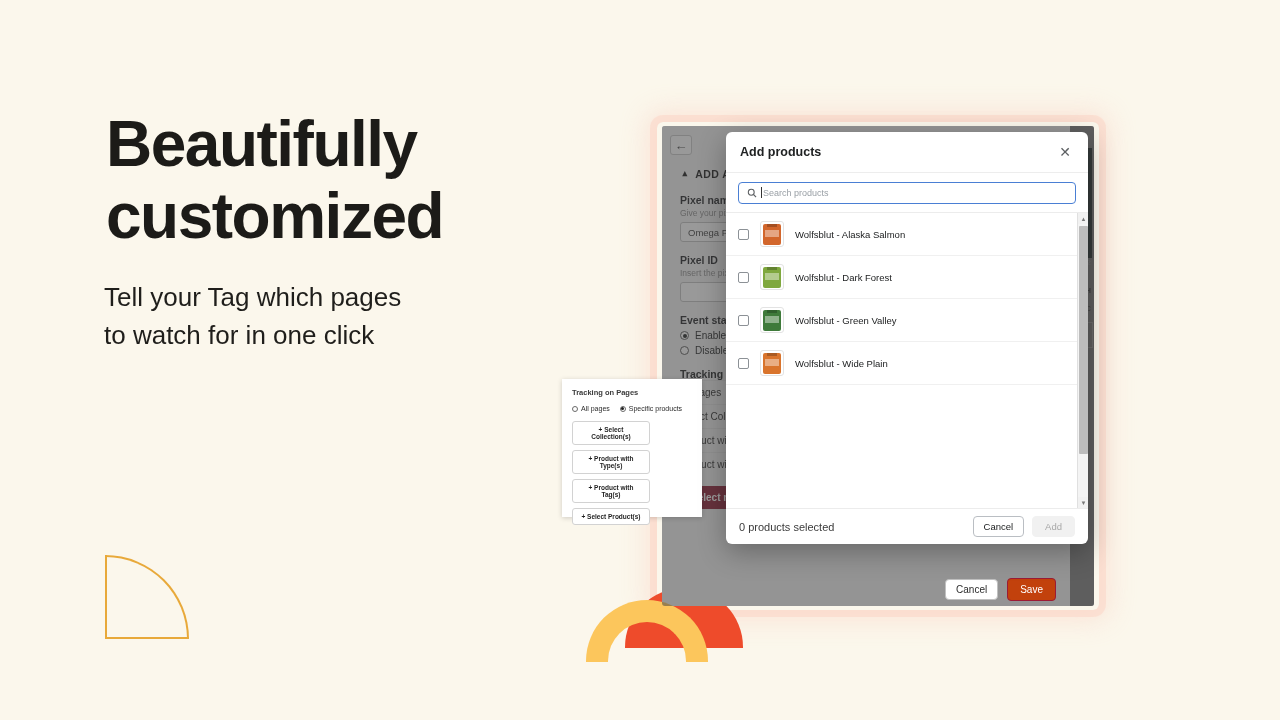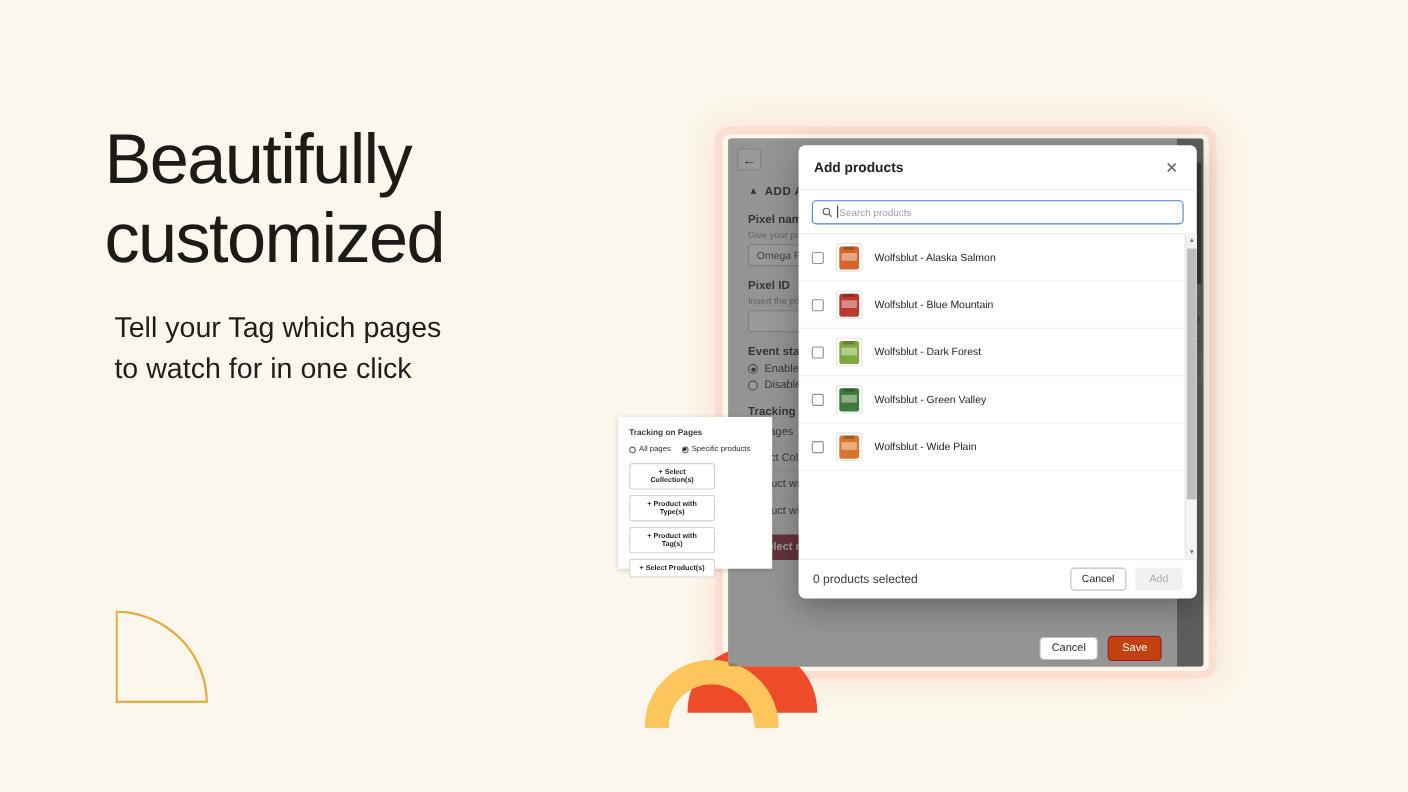--- a/index.html
+++ b/index.html
@@ -6,23 +6,23 @@
   html, body { margin:0; padding:0; }
   body {
     width:1280px; height:720px; overflow:hidden;
     background:#FBF7EC;
     font-family:"Liberation Sans", sans-serif;
     position:relative;
   }
 
   
   .headline {
-    position:absolute; left:95px; top:112px;
+    position:absolute; left:106px; top:112px;
     width:560px;
-    font-size:64px; line-height:1.0; font-weight:400;
+    font-size:64px; line-height:1.0; font-weight:700;
     letter-spacing:-1.5px;
     color:#1C1B18;
   }
   .headline .l2 { display:block; margin-top:8px; }
   .subcopy {
     position:absolute; left:104px; top:278px;
     width:430px;
     font-size:26px; line-height:1.48; font-weight:400;
     color:#1F1E1B;
   }
@@ -405,27 +405,20 @@
   </div>
 
   <div class="list">
     <div class="list-inner" id="rows">
         <div class="row">
           <span class="cb"></span>
           <span class="thumb">
             <span class="bag" style="background:#D2662C"></span>
           </span>
           <span class="row-label">Wolfsblut - Alaska Salmon</span>
-        </div>
-        <div class="row">
-          <span class="cb"></span>
-          <span class="thumb">
-            <span class="bag" style="background:#B83A2E"></span>
-          </span>
-          <span class="row-label">Wolfsblut - Blue Mountain</span>
         </div>
         <div class="row">
           <span class="cb"></span>
           <span class="thumb">
             <span class="bag" style="background:#7FA83E"></span>
           </span>
           <span class="row-label">Wolfsblut - Dark Forest</span>
         </div>
         <div class="row">
           <span class="cb"></span>

